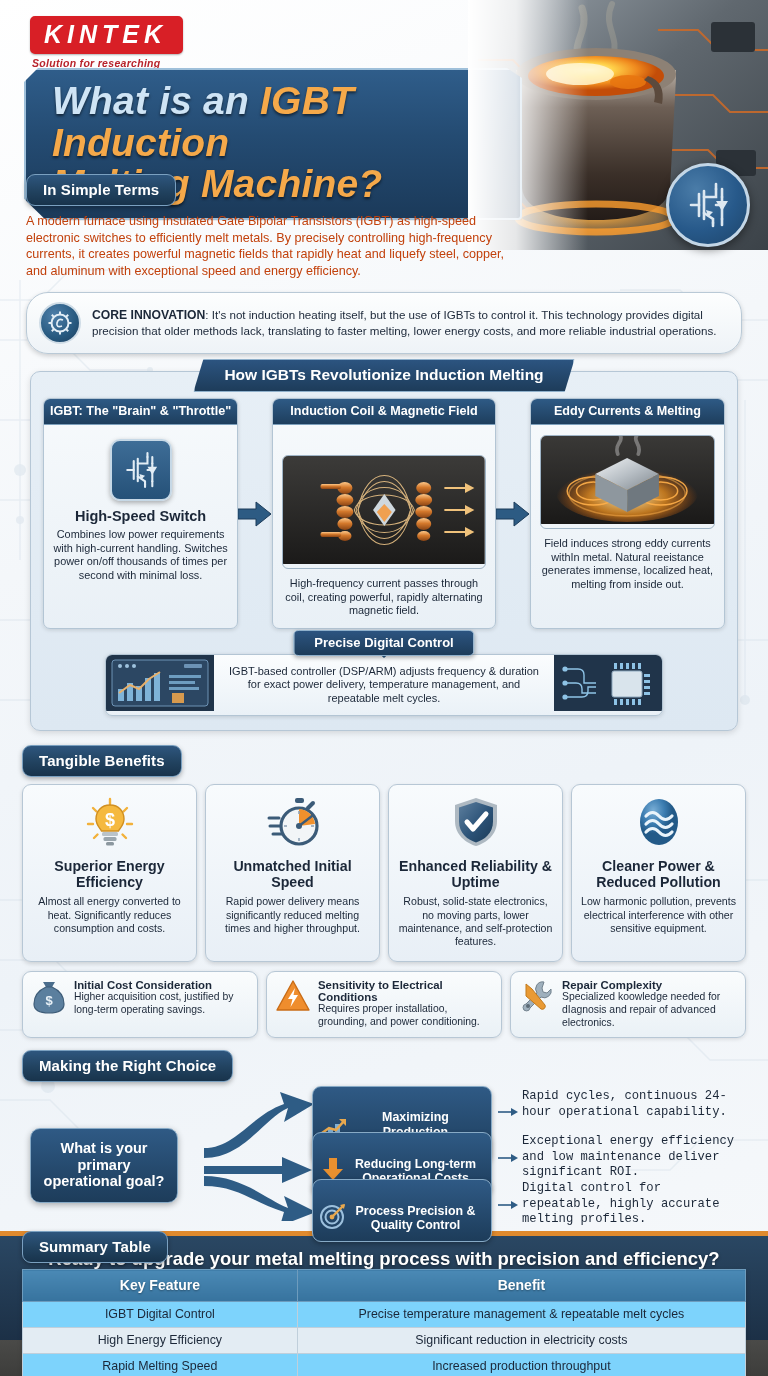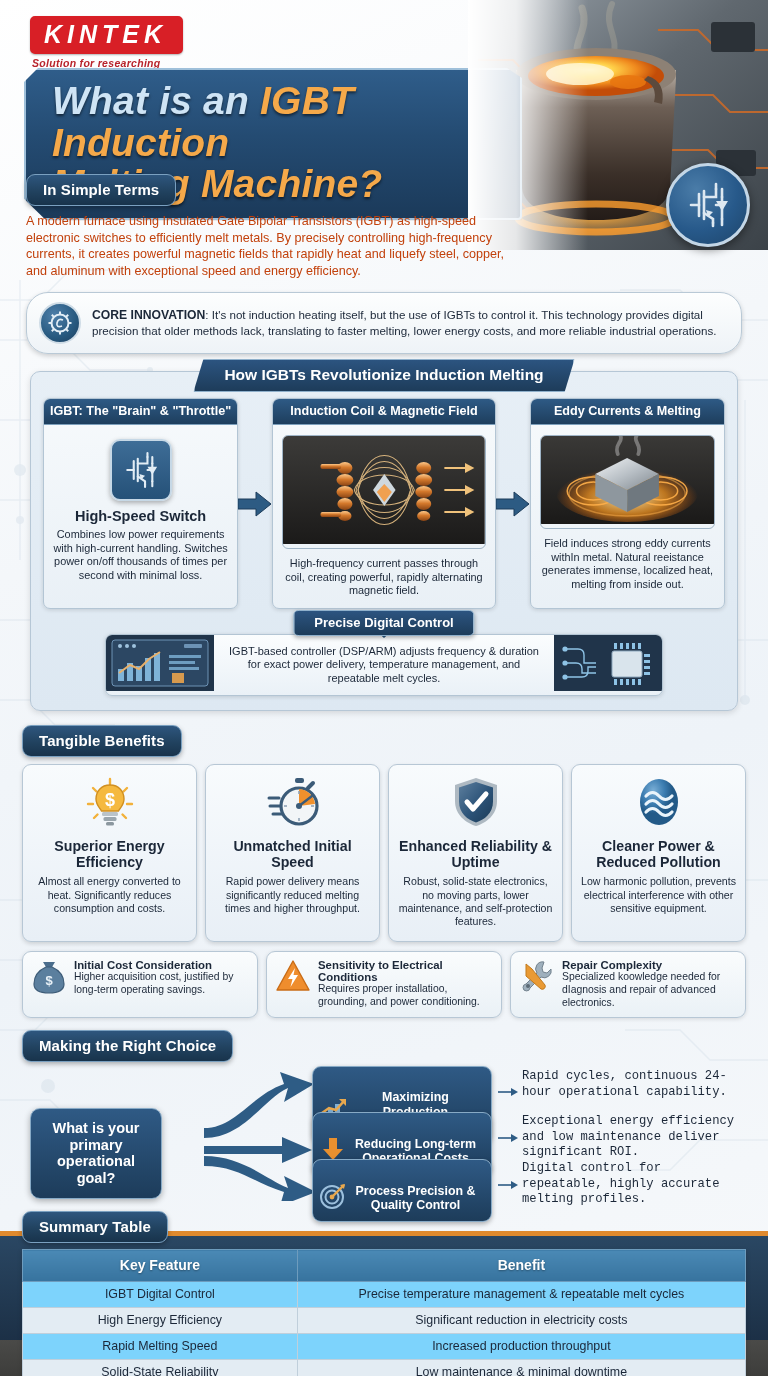--- a/index.html
+++ b/index.html
@@ -161,21 +161,21 @@
   .proc-row { display: flex; align-items: stretch; gap: 0; }
   .proc-card {
     background: linear-gradient(180deg, #f7fafc 0%, #e9f0f6 100%);
     border: 1px solid #b3c5d4;
     border-radius: 7px;
     overflow: hidden;
     display: flex; flex-direction: column;
     box-shadow: 0 1px 4px rgba(0,0,0,.14);
   }
   .pc1 { width: 205px; }
-  .pc2 { width: 235px; }
+  .pc2 { width: 235px; gap: 20px; }
   .pc3 { width: 205px; }
   .pc-head {
     background: linear-gradient(180deg, #2e5a85 0%, #1e3e5d 100%);
     color: #fff; font-weight: bold; font-size: 12.6px;
     text-align: center; padding: 5px 4px 6px;
     border-bottom: 1px solid #7c9fbb;
   }
   .pc-body { padding: 10px 9px 10px; text-align: center; flex: 1; }
   .pc-h3 { font-size: 14.5px; font-weight: bold; margin: 7px 0 4px; }
   .pc-p { font-size: 10.9px; line-height: 1.26; }
@@ -226,21 +226,21 @@
     display: flex; gap: 8px; align-items: flex-start;
     box-shadow: 0 1px 4px rgba(0,0,0,.13);
   }
   .con-h { font-size: 11.4px; font-weight: bold; }
   .con-p { font-size: 10.4px; line-height: 1.24; }
 
   
   .dec-wrap { margin: 12px 22px 0; position: relative; }
   .dec-area { position: relative; height: 135px; margin-top: 4px; }
   .goal-box {
-    position: absolute; left: 8px; top: 42px; width: 132px;
+    position: absolute; left: 8px; top: 42px; width: 148px;
     background: linear-gradient(180deg, #2f5a85 0%, #1d3c5a 100%);
     border: 1px solid #87aac6; border-radius: 10px;
     color: #fff; font-weight: bold; font-size: 14.5px;
     text-align: center; padding: 11px 6px 12px; line-height: 1.14;
     box-shadow: 0 2px 6px rgba(0,0,0,.3);
   }
   .opt-box {
     position: absolute; left: 290px; width: 180px;
     background: linear-gradient(180deg, #2f5a85 0%, #1d3c5a 100%);
     border: 1px solid #87aac6; border-radius: 9px;

